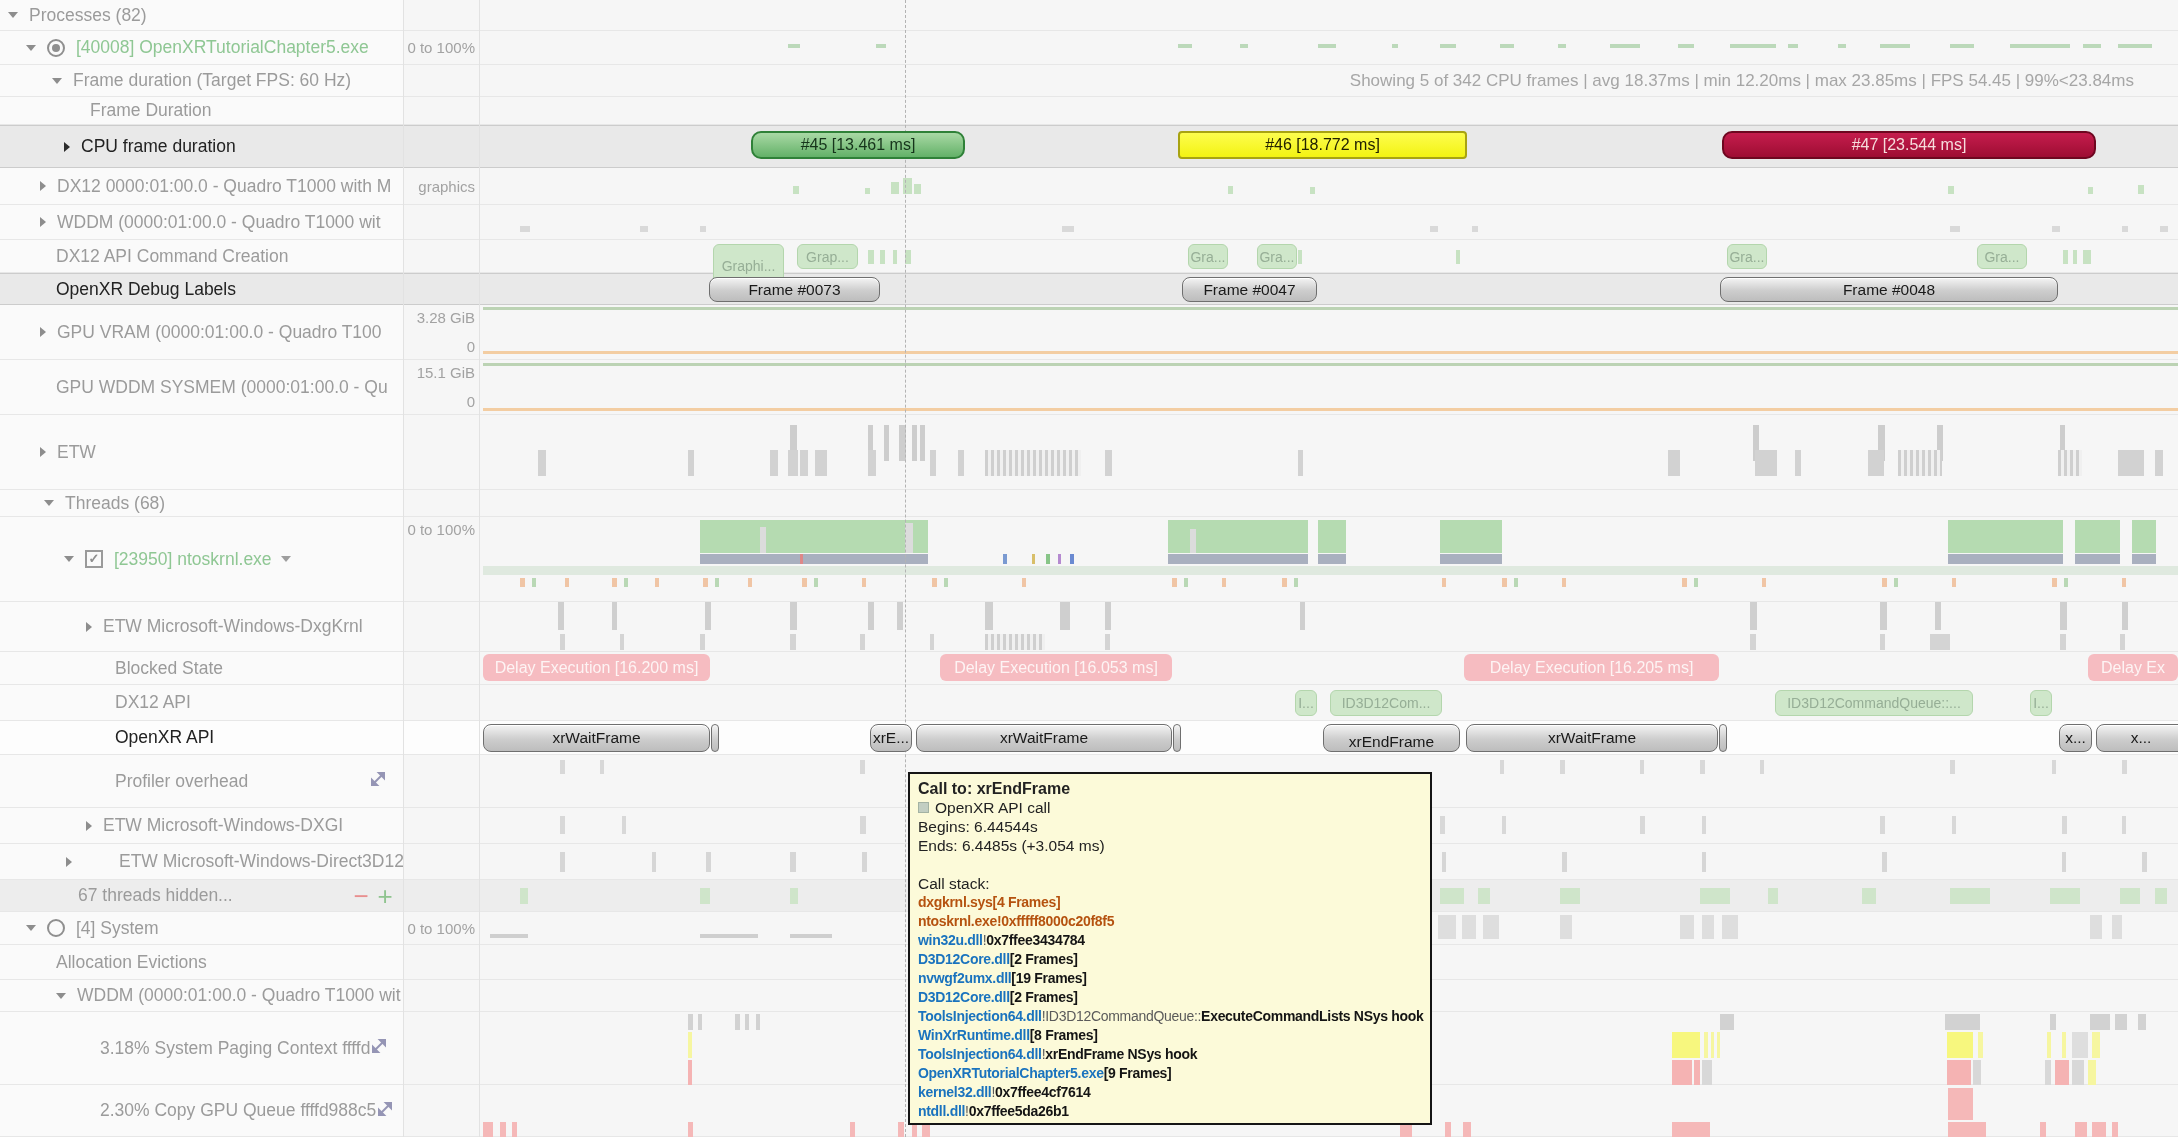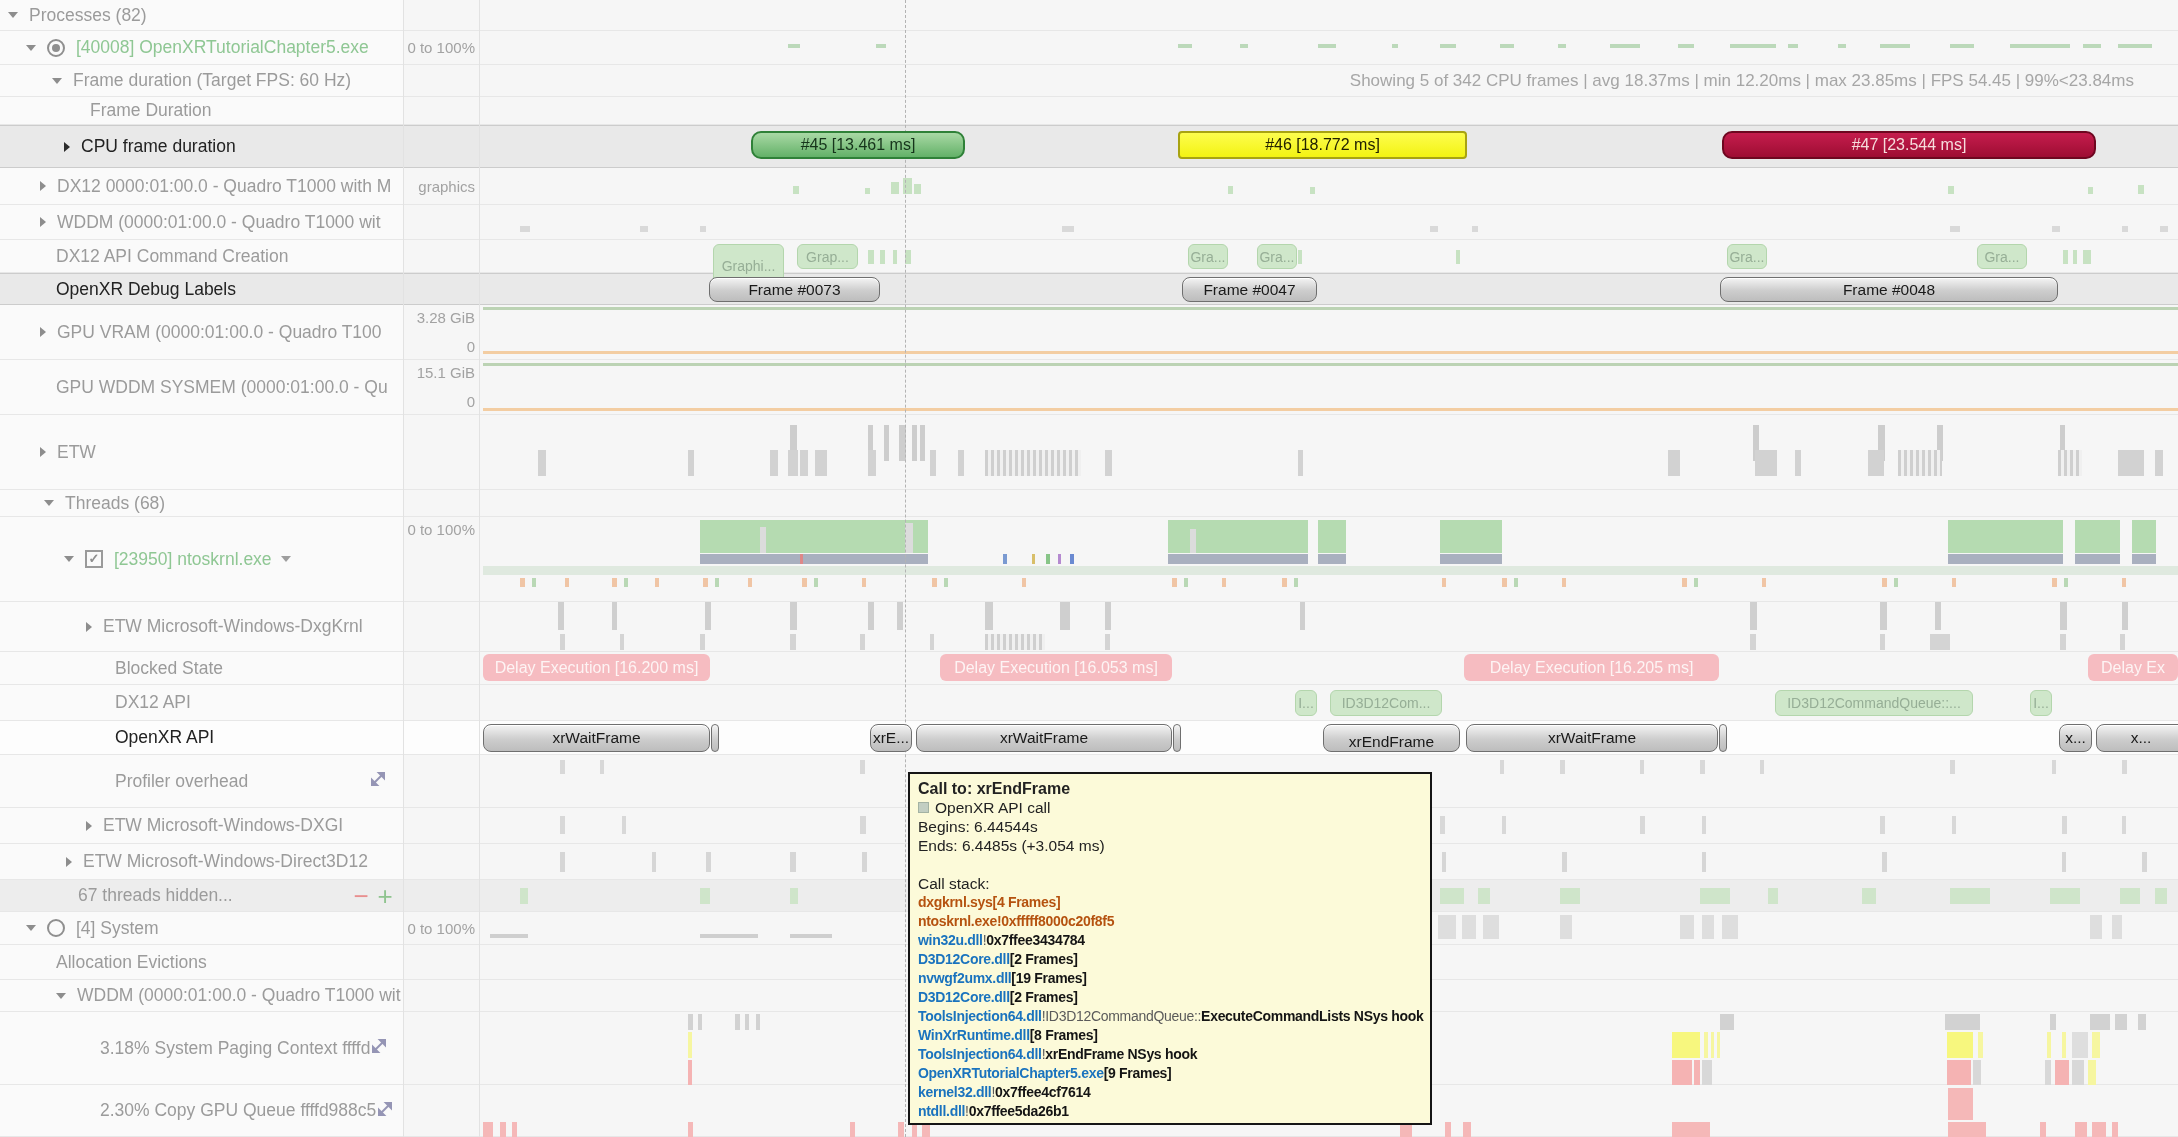--- a/index.html
+++ b/index.html
@@ -186,21 +186,21 @@
             </svg></div>
         </div>
       </div>
       <div class="row" style="top: 808px; height: 36px;">
         <div class="rlabel" style="padding-left: 86px;">
           <div class="tri-right"></div>
           <div class="txt c-gray">ETW Microsoft-Windows-DXGI</div>
         </div>
       </div>
       <div class="row" style="top: 844px; height: 36px;">
-        <div class="rlabel" style="padding-left: 66px;">
+        <div class="rlabel" style="padding-left: 66px; gap: 36px;">
           <div class="tri-right"></div>
           <div class="txt c-gray">ETW Microsoft-Windows-Direct3D12</div>
         </div>
       </div>
       <div class="scale" style="top: 887px;">0 to 100%</div>
       <div class="row shade" style="top: 880px; height: 32px;">
         <div class="rlabel" style="padding-left: 78px;">
           <div class="txt c-gray">67 threads hidden...</div>
           <div class="spacer"></div>
           <div class="mp minus">−</div>

